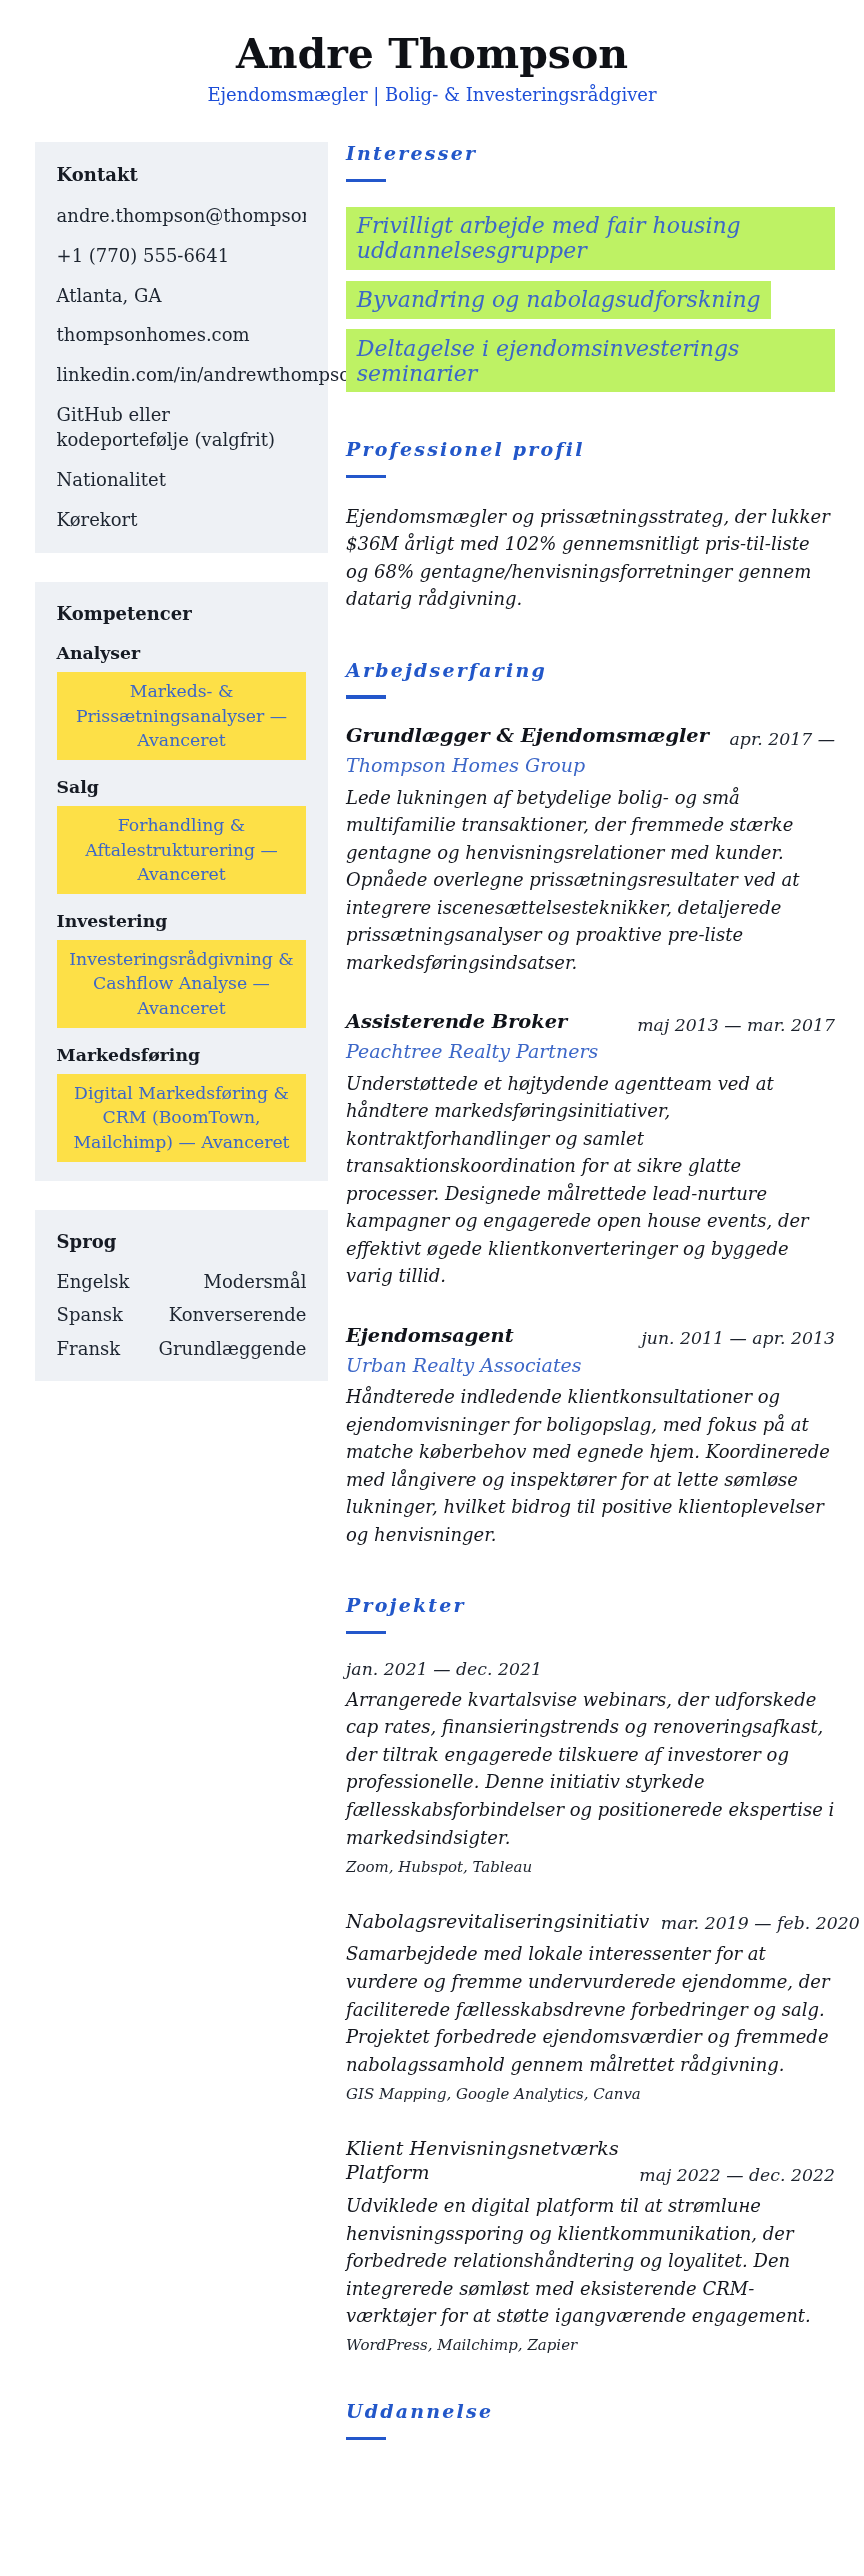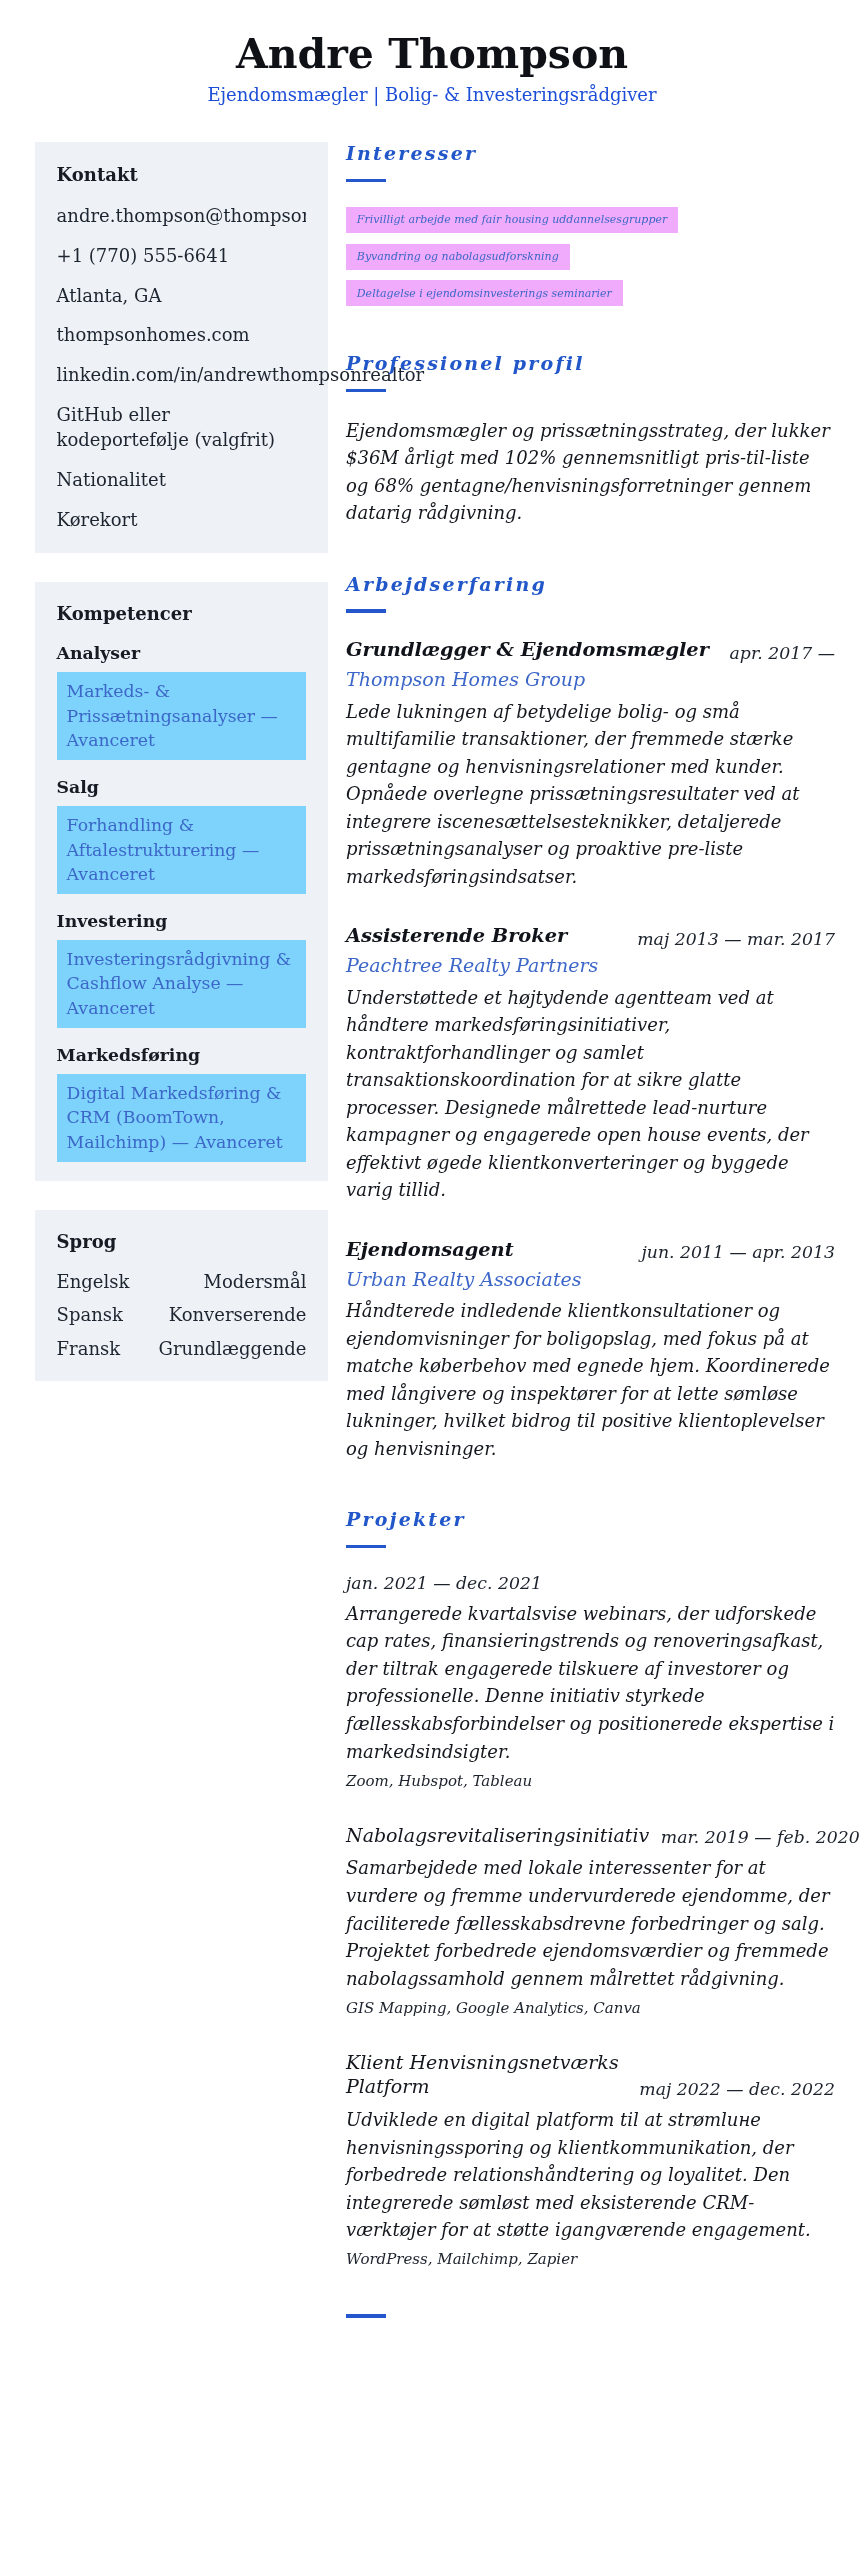--- a/index.html
+++ b/index.html
@@ -27,37 +27,38 @@
   .side-box { background: #eef1f5; padding: 21.6px 21.6px 19px 21.6px; margin-bottom: 29px; }
   .side-title { font-size: 18px; font-weight: bold; color: #161b24; margin-bottom: 19px; }
   .contact-item { font-size: 18px; color: #1d2530; margin-bottom: 15px; line-height: 1.38; }
   .contact-item:last-child { margin-bottom: 1.4px; }
   .clip { white-space: nowrap; overflow: hidden; }
   .spill { white-space: nowrap; overflow: visible; }
 
   .skill-label { font-size: 17.3px; font-weight: bold; color: #161b24; margin: 17.3px 0 8.6px 0; }
   .skill-label.first { margin-top: 0; }
   .skill-chip {
-    background: #7dd3fc; color: #3c67c8;
+    background: #fde047; color: #3c67c8;
     font-size: 17.3px; line-height: 1.42;
     padding: 7.2px 10px;
+    text-align: center;
   }
 
   .lang-row { display: flex; justify-content: space-between; font-size: 18px; color: #1d2530; margin-bottom: 12.2px; }
   .lang-row:last-child { margin-bottom: 2.9px; }
 
   
   .section { margin-bottom: 46px; font-style: italic; }
   .section-title { color: #2257c9; font-size: 19px; font-weight: bold; letter-spacing: 2.2px; }
   .rule { width: 40px; height: 3.6px; background: #2357cb; margin: 14.4px 0 24.5px 0; }
 
   .interest-chip {
     display: block; width: fit-content;
-    background: #f0abfc; color: #3c67c8;
-    font-size: 11px; padding: 6.5px 10.8px; margin-bottom: 10.8px;
+    background: #bef264; color: #3c67c8;
+    font-size: 22px; padding: 6.5px 10.8px; margin-bottom: 10.8px;
   }
   .interest-chip:last-child { margin-bottom: 0; }
 
   .entry { margin-bottom: 33px; }
   .entry:last-child { margin-bottom: 0; }
   .entry-head { display: flex; justify-content: space-between; align-items: flex-end; gap: 11.5px; }
   .entry-title { font-size: 19.4px; font-weight: bold; color: #10131a; line-height: 1.3; }
   .entry-title.plain { font-weight: normal; font-size: 19px; color: #14171e; }
   .entry-date { font-size: 17.3px; color: #1c222c; white-space: nowrap; flex-shrink: 0; }
   .entry-date.wrapcol { white-space: normal; width: 164px; text-align: left; line-height: 1.45; }
@@ -198,20 +199,21 @@
         <div class="entry-head">
           <div class="entry-title plain">Klient Henvisningsnetværks Platform</div>
           <div class="entry-date">maj 2022 — dec. 2022</div>
         </div>
         <div class="desc">Udviklede en digital platform til at strømlине henvisningssporing og klientkommunikation, der forbedrede relationshåndtering og loyalitet. Den integrerede sømløst med eksisterende CRM-værktøjer for at støtte igangværende engagement.</div>
         <div class="tools">WordPress, Mailchimp, Zapier</div>
       </div>
     </div>
 
     <div class="section">
+      <div class="section-title">Uddannelse</div>
       <div class="rule"></div>
 
 
     </div>
 
   </div>
 </div>
 
 
 </body></html>

